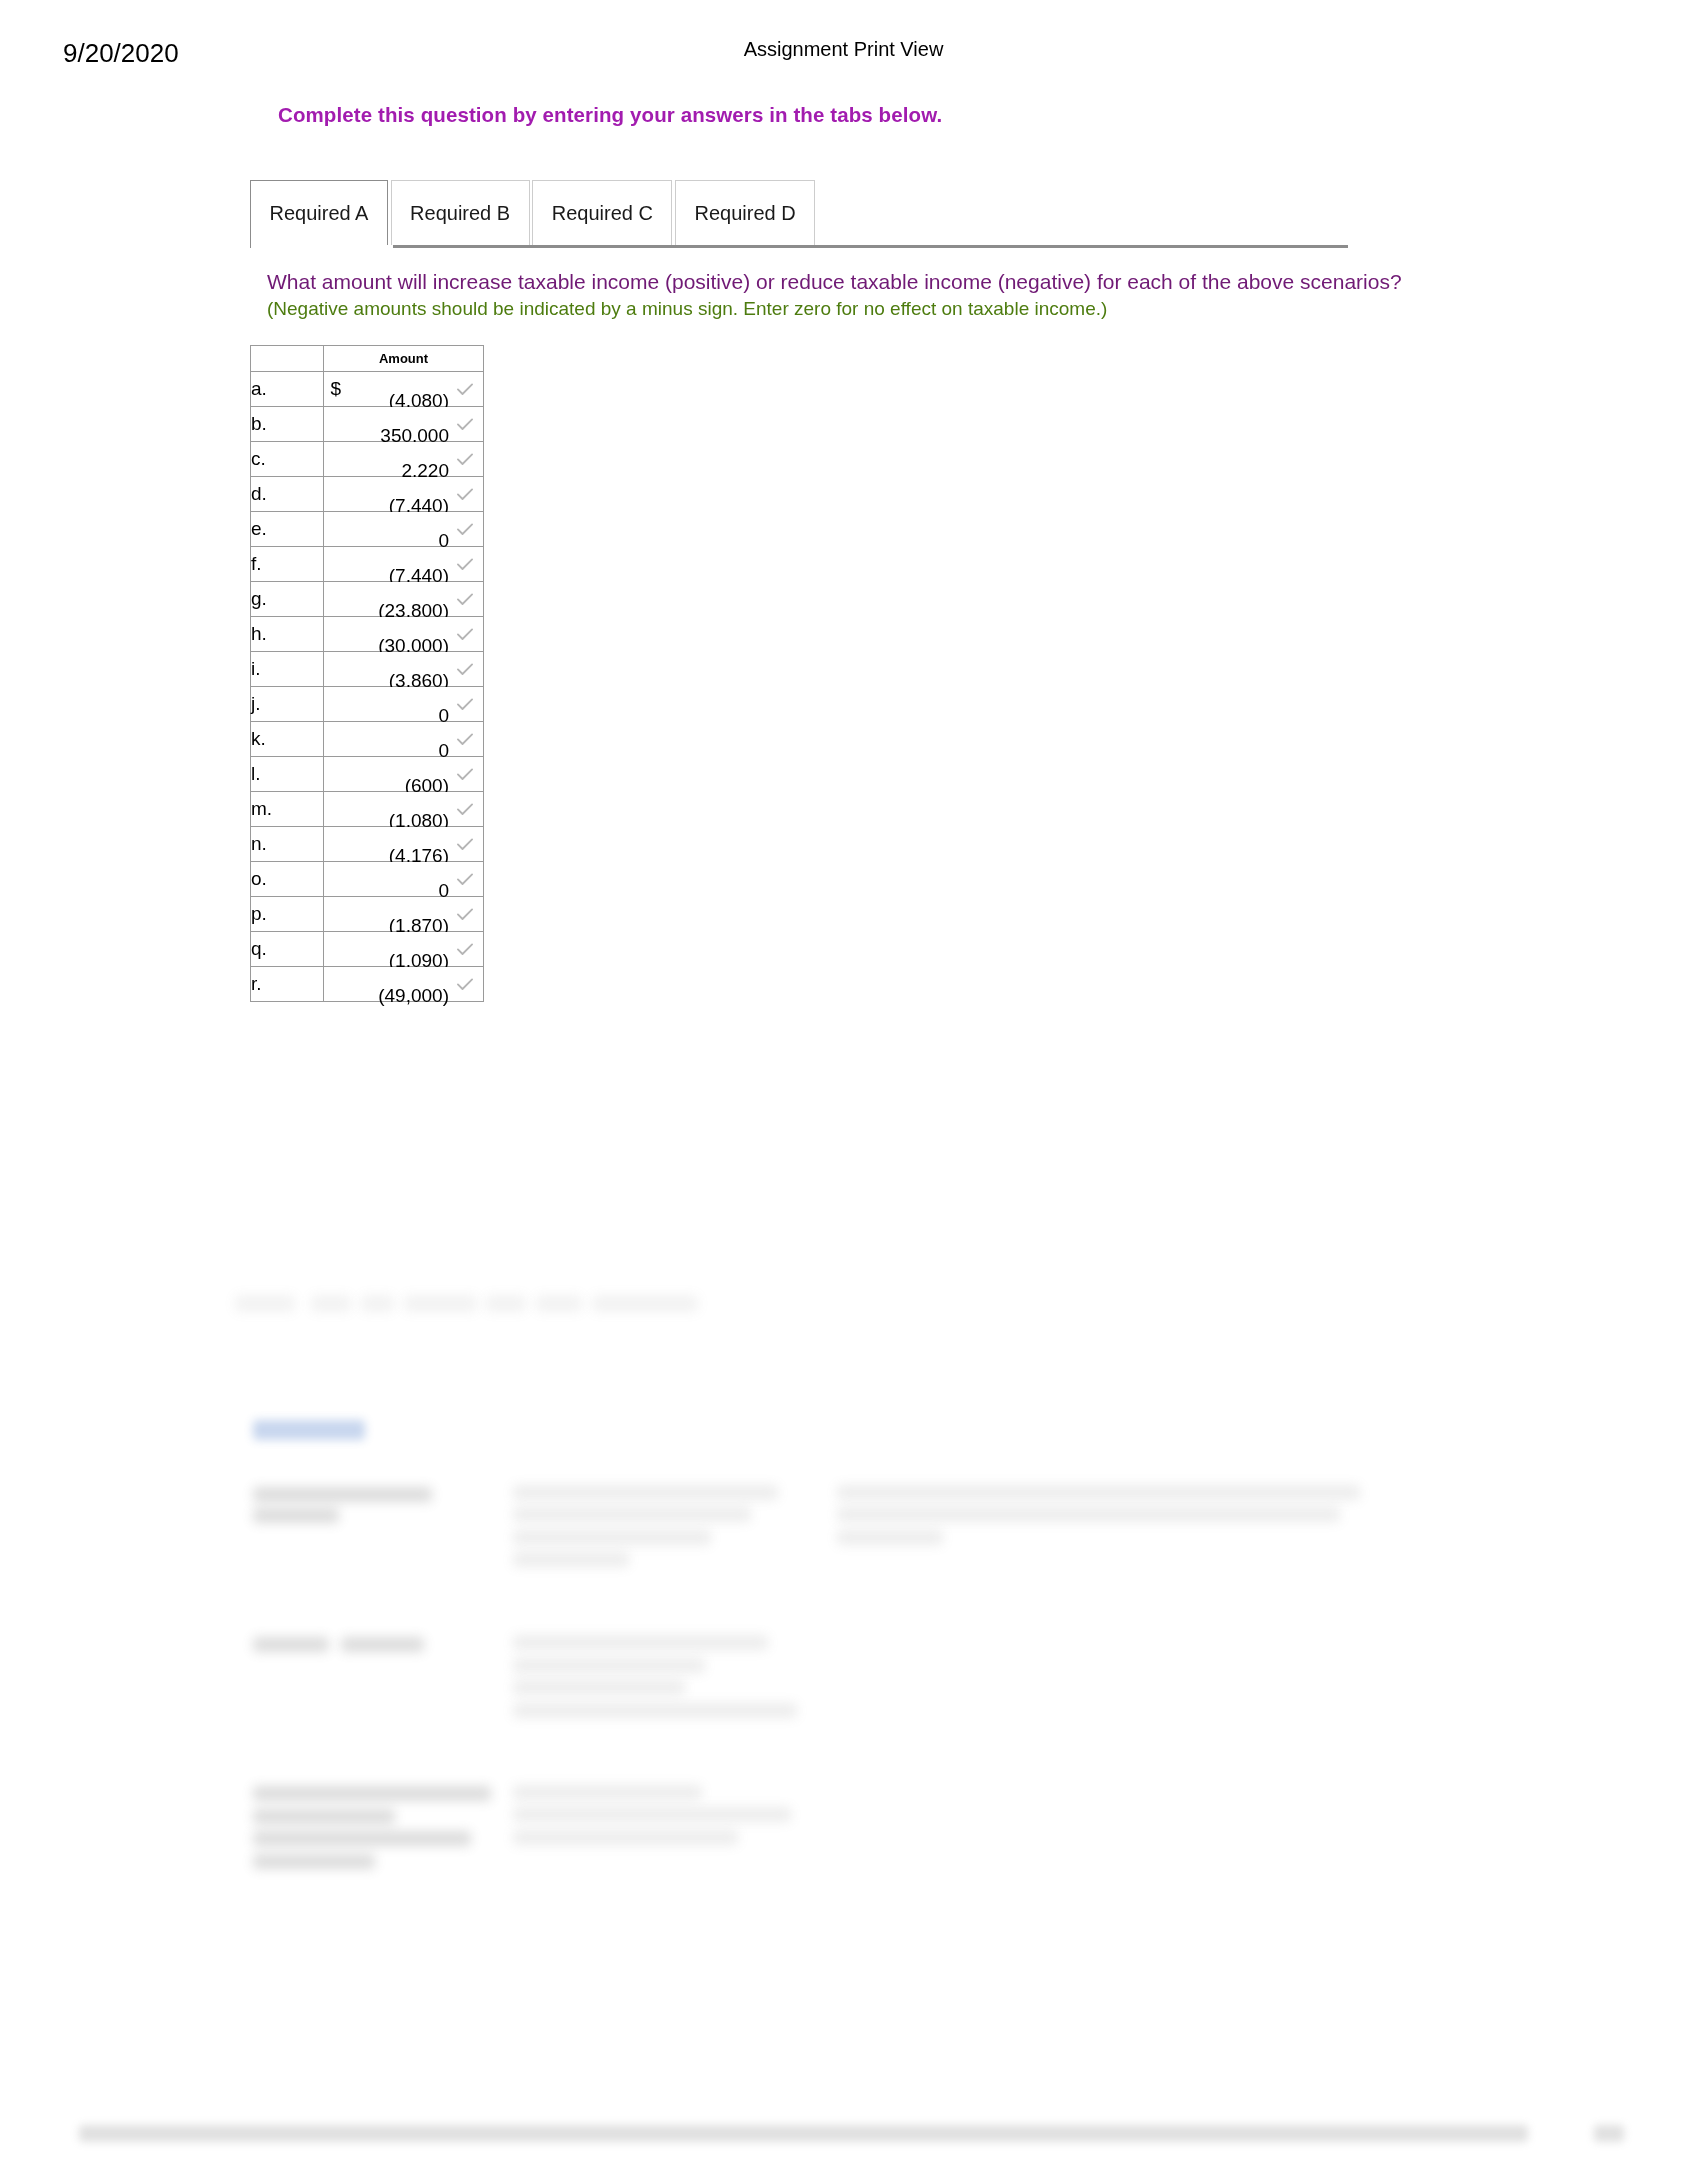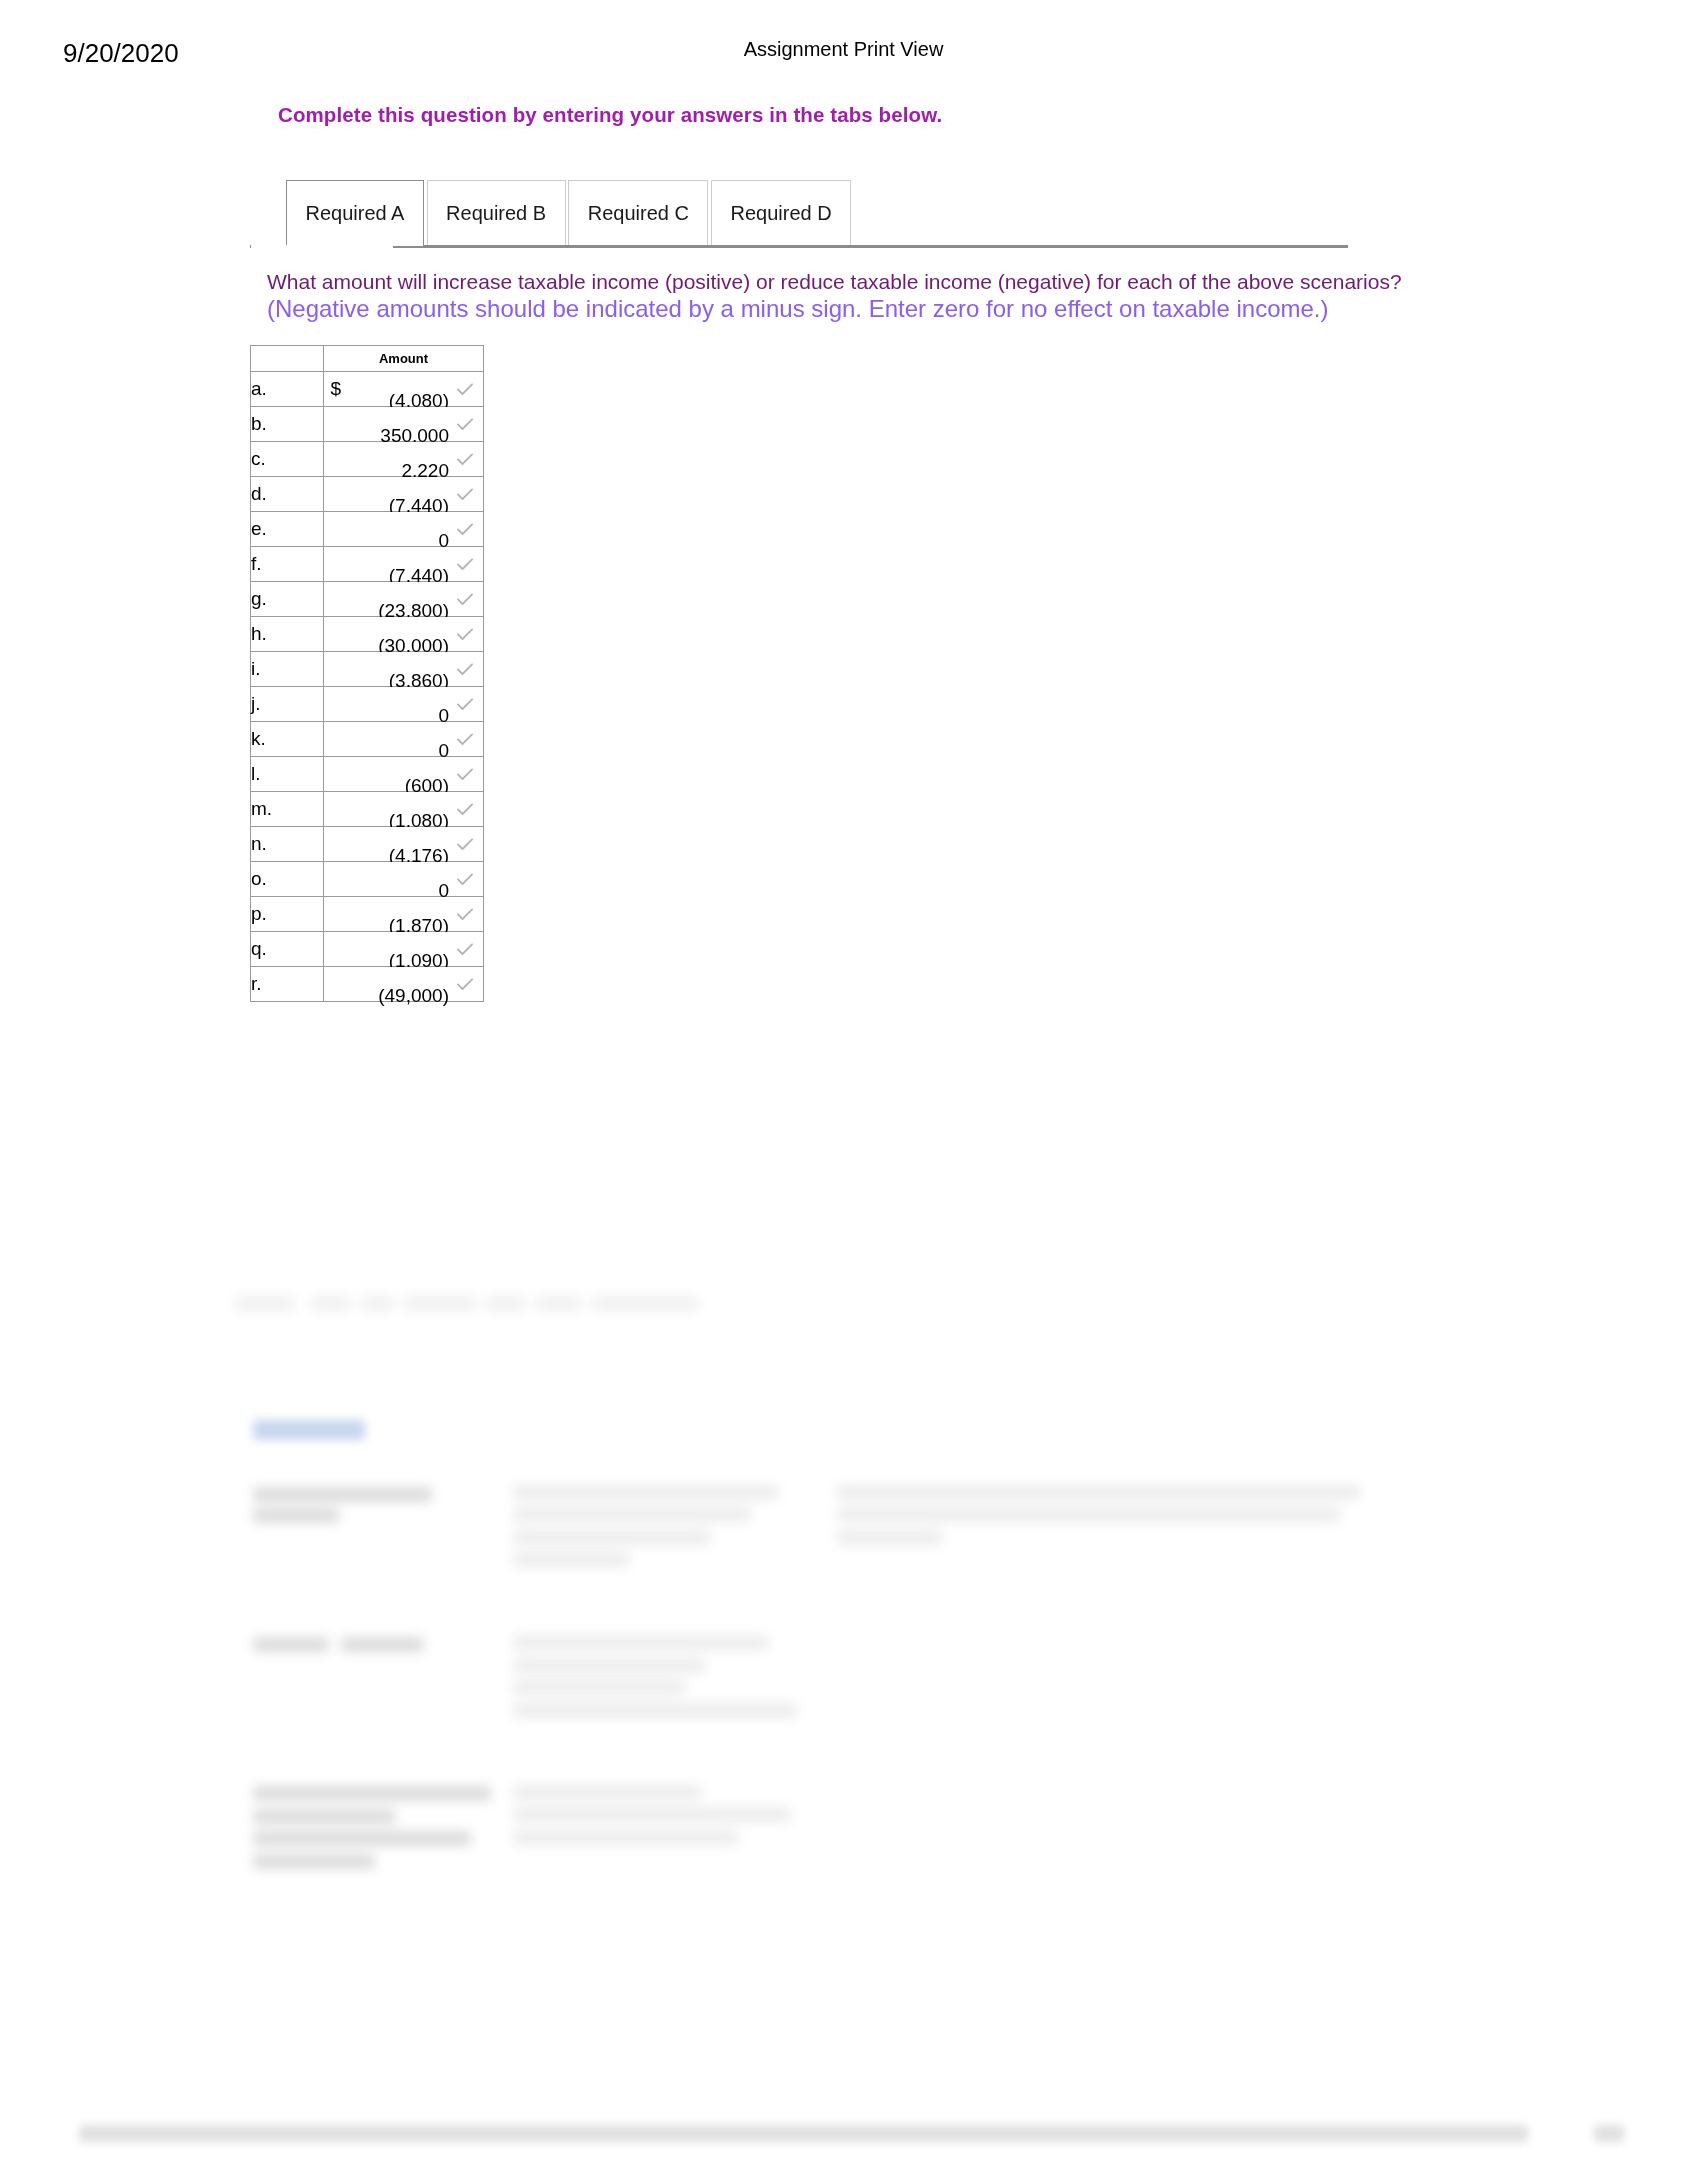--- a/index.html
+++ b/index.html
@@ -82,21 +82,20 @@
     font-size: 20px;
     color: #1a1a1a;
     display: flex;
     align-items: center;
     justify-content: center;
     padding: 0 18.5px;
     height: 66px;
     position: relative;
     z-index: 1;
     white-space: nowrap;
-    margin-left: 36px;
   }
   .tab.is-active {
     border-color: #8c8c8c;
     border-bottom: none;
     z-index: 3;
   }
   .tab + .tab {
     margin-left: 2.6px;
   }
 
@@ -125,23 +124,23 @@
     left: 267px;
     top: 268px;
     width: 1310px;
   }
   .question-line {
     font-size: 21px;
     line-height: 27px;
     color: #701a75;
   }
   .question-note {
-    font-size: 24px;
+    font-size: 19px;
     line-height: 27px;
-    color: #8b5cf6;
+    color: #4d7c0f;
   }
 
   
   .answer-table-wrap {
     position: absolute;
     left: 250px;
     top: 345px;
   }
   table.answer-table {
     border-collapse: collapse;

